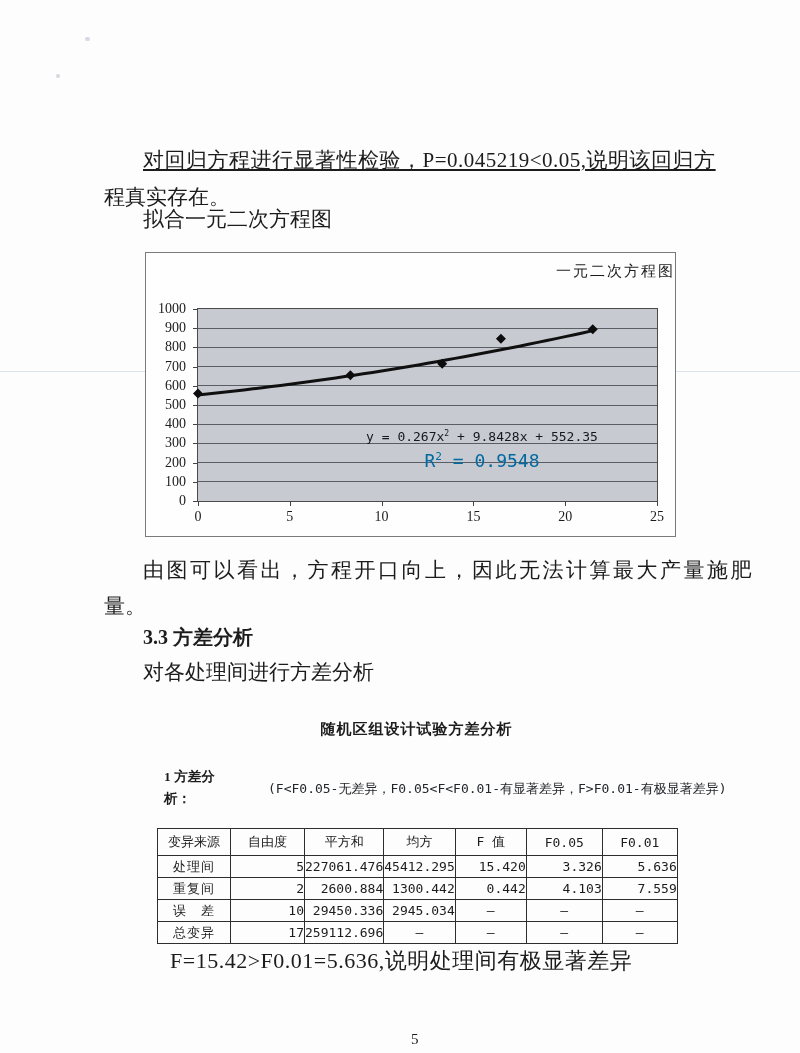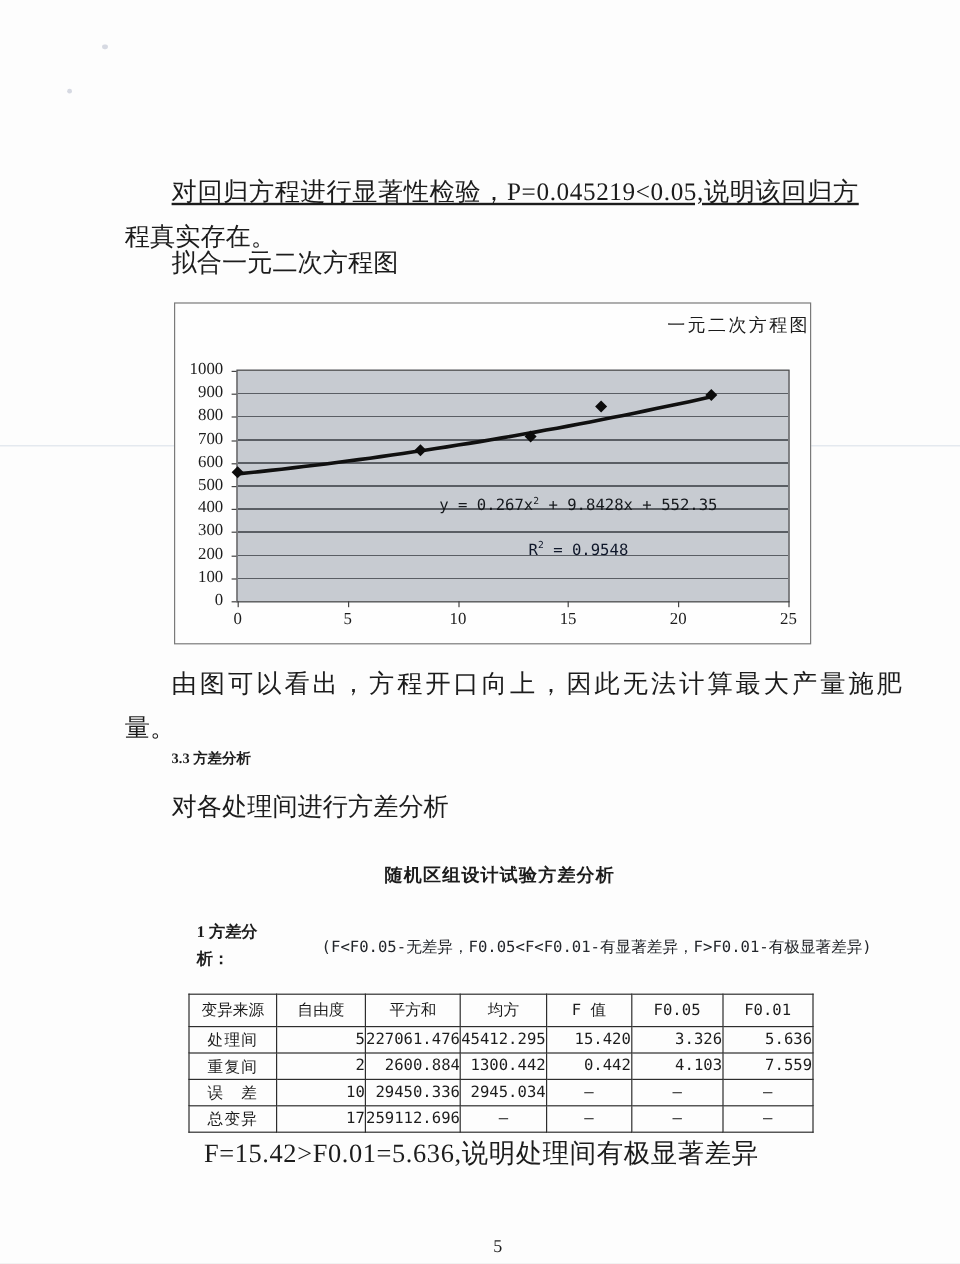--- a/index.html
+++ b/index.html
@@ -11,21 +11,21 @@
     position:relative;width:800px;height:1053px;margin:0 auto;
     background:#fdfdfd;color:#1c1c1c;overflow:hidden;
     font-family:var(--serif);
   }
   .abs{position:absolute;white-space:nowrap;}
   .cn{font-size:21px;line-height:24px;}
   .wide{letter-spacing:2.5px;}
   .semi{letter-spacing:0.5px;text-decoration:underline;}
   .eq{font-size:25px;font-family:var(--serif);}
   .eq sup{font-size:60%;}
-  .heading{font-size:12px;font-weight:bold;}
+  .heading{font-size:20px;font-weight:bold;}
   .conclusion{font-size:22px;letter-spacing:0.5px;}
   .pagenum{font-size:15px;}
 
   
   .scan-line{position:absolute;left:0;top:371px;width:800px;height:1px;background:rgba(150,168,195,0.30);}
   .speck{position:absolute;border-radius:2px;background:rgba(140,150,175,0.35);}
 
   
   .chart-frame{
     position:absolute;left:145px;top:252px;width:529px;height:283px;
@@ -37,24 +37,24 @@
     background:#c7cbd1;border:1px solid #4a4a4a;}
   .plot svg{position:absolute;left:0;top:0;overflow:visible;}
   .y-labels{position:absolute;left:2px;top:56px;width:42px;height:192px;}
   .y-labels div{position:absolute;right:4px;font-size:14px;line-height:17px;}
   .y-ticks{position:absolute;left:47px;top:56px;width:5px;height:192px;}
   .y-ticks div{position:absolute;left:0;width:5px;height:1px;background:#444;}
   .x-ticks{position:absolute;left:52px;top:248px;width:459px;height:5px;}
   .x-ticks div{position:absolute;top:0;width:1px;height:5px;background:#444;}
   .x-labels{position:absolute;left:52px;top:256px;width:459px;height:18px;}
   .x-labels div{position:absolute;top:0;transform:translateX(-50%);font-size:14px;}
-  .ann{position:absolute;left:284px;top:104px;transform:translateX(-50%);
+  .ann{position:absolute;left:284px;top:120px;transform:translateX(-50%);
     font-family:var(--mono);font-size:13px;color:#15181c;white-space:nowrap;}
   .ann2{position:absolute;left:284px;top:141px;transform:translateX(-50%);
-    font-family:var(--mono);font-size:13px;color:#0f172a;white-space:nowrap;}
+    font-family:var(--mono);font-size:18px;color:#0369a1;white-space:nowrap;}
   .ann sup,.ann2 sup{font-size:62%;}
 
   
   .tbl-title{position:absolute;left:158px;top:720px;width:517px;text-align:center;
     font-size:15px;font-weight:bold;letter-spacing:1px;}
   .note-label{position:absolute;left:164px;top:766px;font-size:13.5px;font-weight:bold;line-height:22px;}
   .note-text{position:absolute;left:268px;top:780px;font-size:13px;font-family:var(--mono);white-space:nowrap;color:#23262b;}
   table.anova{position:absolute;left:157px;top:828px;border-collapse:collapse;table-layout:fixed;}
   table.anova th,table.anova td{border:1px solid #2e2e2e;font-weight:normal;
     font-size:13px;padding:0;overflow:hidden;}

